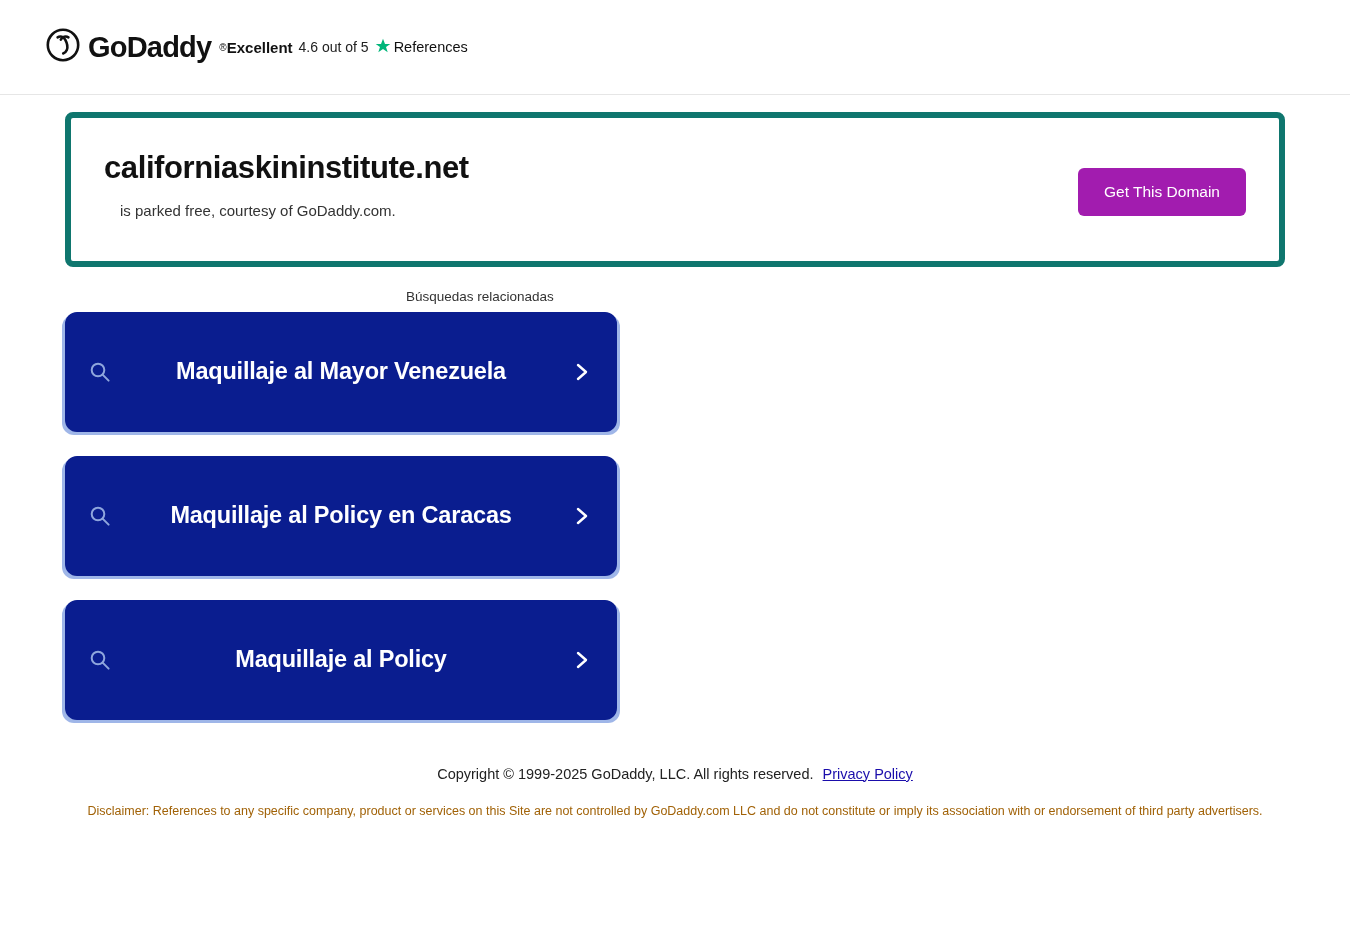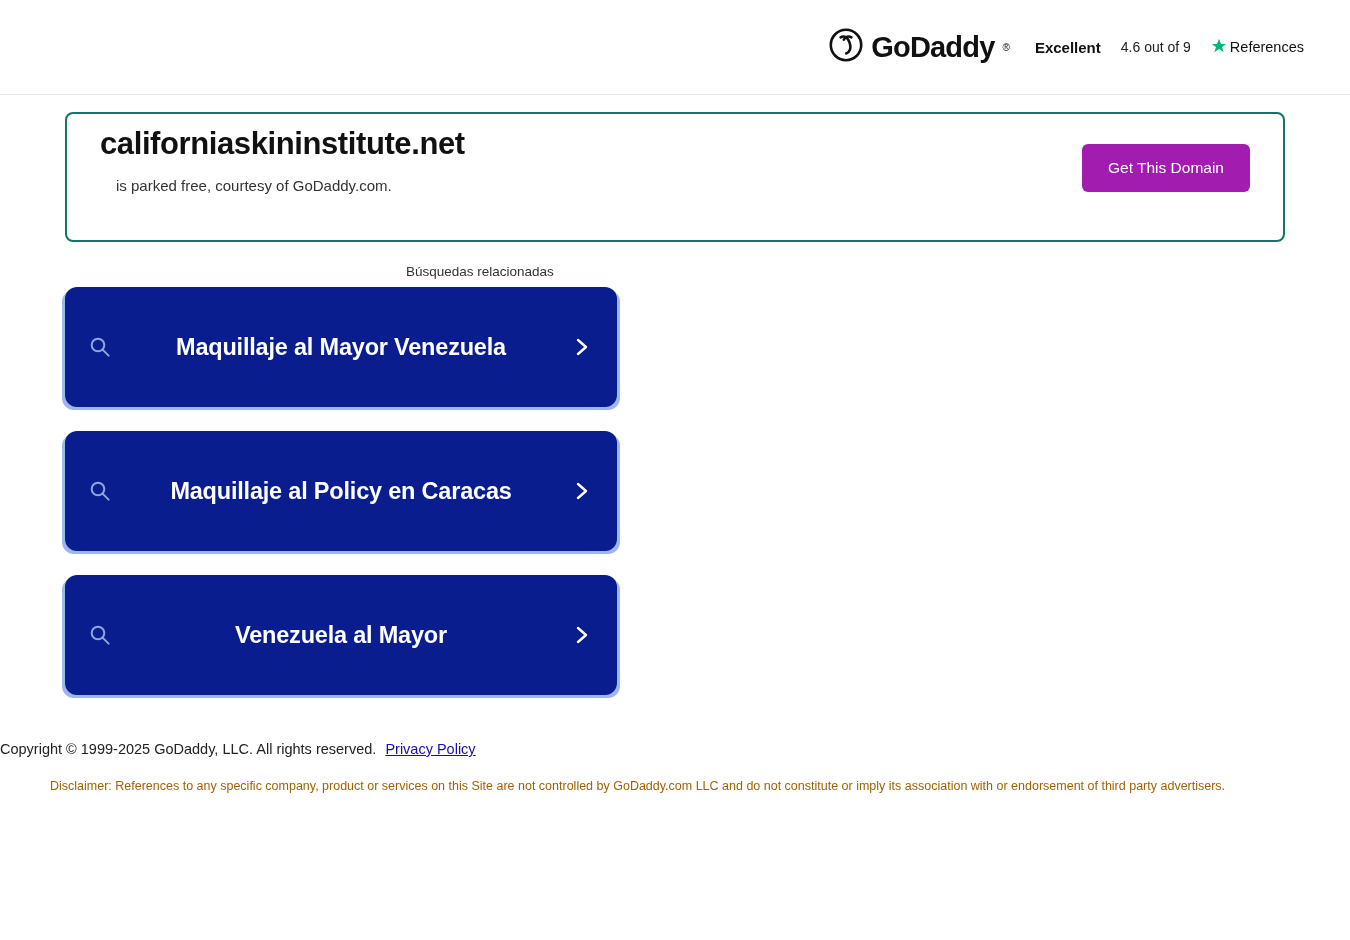--- a/index.html
+++ b/index.html
@@ -13,21 +13,21 @@
     color: #111111;
   }
 
   
   .header {
     height: 95px;
     width: 100%;
     border-bottom: 1px solid #e6e6e6;
     display: flex;
     align-items: center;
-    justify-content: flex-end;
+    justify-content: flex-start;
     padding: 0 46px 0 46px;
     background: #ffffff;
   }
   .logo-wrap {
     display: flex;
     align-items: center;
     gap: 8px;
   }
   .logo-mark { display: block; }
   .logo-text {
@@ -39,48 +39,47 @@
   }
   .logo-tm {
     font-size: 10px;
     vertical-align: super;
     font-weight: normal;
   }
 
   .trust {
     display: flex;
     align-items: center;
-    gap: 20px;
+    gap: 6px;
     font-size: 14px;
     color: #111111;
-    margin-left: 25px;
   }
   .trust-excellent { font-weight: bold; font-size: 15px; }
   .trust-score { font-size: 14px; color: #222; }
   .trust-brand {
     display: flex;
     align-items: center;
     gap: 3px;
     font-size: 14.5px;
     font-weight: 500;
     color: #111;
   }
   .tp-star { display: block; }
 
   
   .card {
     margin: 17px auto 0 auto;
     width: 1220px;
     min-height: 130px;
-    border: 2px solid #0f766e;
+    border: 6px solid #0f766e;
     border-radius: 8px;
     display: flex;
     align-items: center;
     justify-content: space-between;
-    padding: 8px 33px 26px 33px;
+    padding: 32px 33px 26px 33px;
     background: #ffffff;
   }
   .domain-name {
     font-size: 31px;
     font-weight: bold;
     letter-spacing: -0.4px;
     color: #111111;
     margin: 0 0 10px 0;
     line-height: 1.15;
   }
@@ -151,21 +150,21 @@
     width: 26px;
     display: flex;
     align-items: center;
     justify-content: center;
   }
 
   
   .footer {
     width: 100%;
     margin-top: 46px;
-    text-align: left;
+    text-align: center;
   }
   .copyright {
     font-size: 14.5px;
     color: #222222;
   }
   .copyright a {
     color: #1a0dab;
     text-decoration: underline;
     margin-left: 5px;
   }
@@ -188,21 +187,21 @@
         <path d="M11.6 9.4c2.6-1.7 6.0-0.7 7.6 2.2 1.6 2.9 3.0 7.0 1.6 10.4-0.7 1.7-2.0 2.9-3.6 3.4" fill="none" stroke="#111111" stroke-width="2.6" stroke-linecap="round"></path>
         <path d="M22.4 9.4c-2.6-1.7-6.0-0.7-7.6 2.2" fill="none" stroke="#111111" stroke-width="2.6" stroke-linecap="round"></path>
       </svg>
     </span>
     <span class="logo-text">GoDaddy</span>
       <span class="logo-tm">®</span>
   </div>
 
   <div class="trust">
     <span class="trust-excellent">Excellent</span>
-    <span class="trust-score">4.6 out of 9</span>
+    <span class="trust-score">4.6 out of 5</span>
     <span class="trust-brand">
       <span class="tp-star">
         <svg width="16" height="16" viewBox="0 0 16 16" aria-hidden="true">
           <polygon points="8,0.8 10.0,5.9 15.3,5.9 11.0,9.1 12.7,14.2 8,11.0 3.3,14.2 5.0,9.1 0.7,5.9 6.0,5.9" fill="#00b67a"></polygon>
         </svg>
       </span>
       <span>References</span>
     </span>
   </div>
 </div>
@@ -250,21 +249,21 @@
       </span>
     </div>
 
     <div class="search-item">
       <span class="s-icon">
         <svg width="22" height="22" viewBox="0 0 22 22" aria-hidden="true">
           <circle cx="9" cy="9" r="6.3" fill="none" stroke="#8fa6dd" stroke-width="2"></circle>
           <line x1="13.6" y1="13.6" x2="19.6" y2="19.6" stroke="#8fa6dd" stroke-width="2" stroke-linecap="round"></line>
         </svg>
       </span>
-      <span class="s-text">Venezuela al Mayor</span>
+      <span class="s-text">Maquillaje al Policy</span>
       <span class="s-arrow">
         <svg width="18" height="22" viewBox="0 0 18 22" aria-hidden="true">
           <polyline points="5,4 13,11 5,18" fill="none" stroke="#ffffff" stroke-width="2.4" stroke-linecap="round" stroke-linejoin="round"></polyline>
         </svg>
       </span>
     </div>
 
   </div>
 </div>
 

